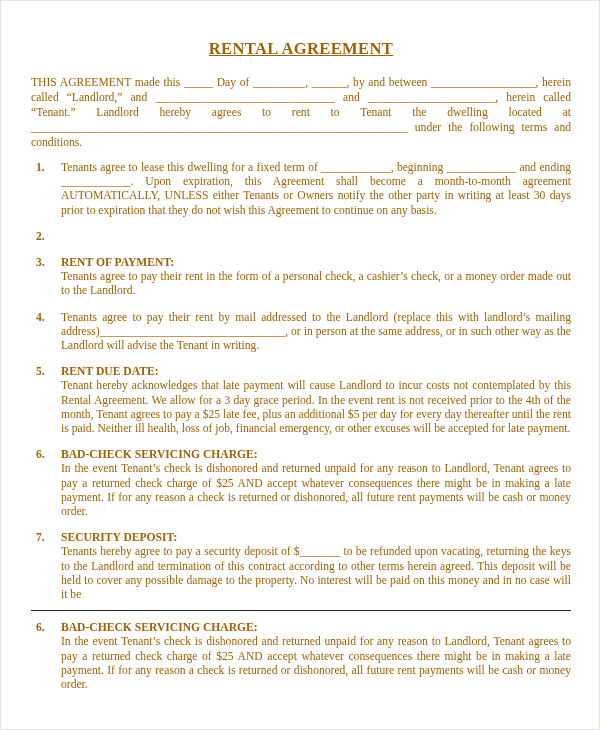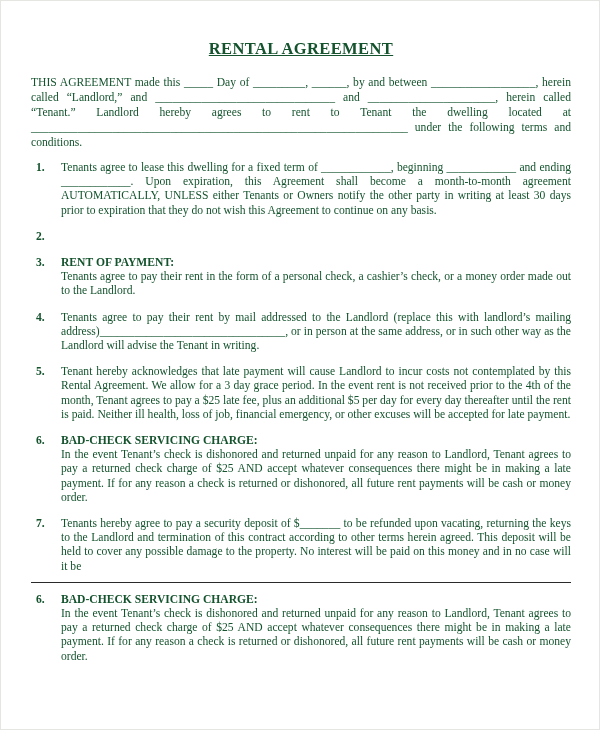--- a/index.html
+++ b/index.html
@@ -7,21 +7,21 @@
     width: 600px; height: 730px;
     background: #f4f4f2;
     font-family: "Liberation Serif", "DejaVu Serif", serif;
   }
   .page {
     box-sizing: border-box;
     width: 600px; height: 730px;
     background: #ffffff;
     border: 1px solid #e5e5e2;
     padding: 28px 28px 10px 30px;
-    color: #14532d;
+    color: #a16207;
     overflow: hidden;
   }
   .title {
     text-align: center;
     font-size: 16.5px;
     font-weight: 700;
     letter-spacing: 0.4px;
     text-decoration: underline;
     margin: 10px 0 16px 0;
   }
@@ -87,35 +87,37 @@
   <div class="section">
     <div class="num">4.</div>
     <div>
       <div class="sec-body">Tenants agree to pay their rent by mail addressed to the Landlord (replace this with landlord’s mailing address)________________________________, or in person at the same address, or in such other way as the Landlord will advise the Tenant in writing.</div>
     </div>
   </div>
 
   <div class="section">
     <div class="num">5.</div>
     <div>
+      <div class="sec-heading">RENT DUE DATE:</div>
       <div class="sec-body">Tenant hereby acknowledges that late payment will cause Landlord to incur costs not contemplated by this Rental Agreement.  We allow for a 3 day grace period.  In the event rent is not received prior to the 4th of the month, Tenant agrees to pay a $25 late fee, plus an additional $5 per day for every day thereafter until the rent is paid. Neither ill health, loss of job, financial emergency, or other excuses will be accepted for late payment.</div>
     </div>
   </div>
 
   <div class="section">
     <div class="num">6.</div>
     <div>
       <div class="sec-heading">BAD-CHECK SERVICING CHARGE:</div>
       <div class="sec-body">In the event Tenant’s check is dishonored and returned unpaid for any reason to Landlord, Tenant agrees to pay a returned check charge of $25 AND accept whatever consequences there might be in making a late payment.  If for any reason a check is returned or dishonored, all future rent payments will be cash or money order.</div>
     </div>
   </div>
 
   <div class="section">
     <div class="num">7.</div>
     <div>
+      <div class="sec-heading">SECURITY DEPOSIT:</div>
       <div class="sec-body">Tenants hereby agree to pay a security deposit of $_______ to be refunded upon vacating, returning the keys to the Landlord and termination of this contract according to other terms herein agreed.  This deposit will be held to cover any possible damage to the property.  No interest will be paid on this money and in no case will it be</div>
     </div>
   </div>
 
   <div class="break-line"></div>
 
   <div class="section">
     <div class="num">6.</div>
     <div>
       <div class="sec-heading">BAD-CHECK SERVICING CHARGE:</div>

